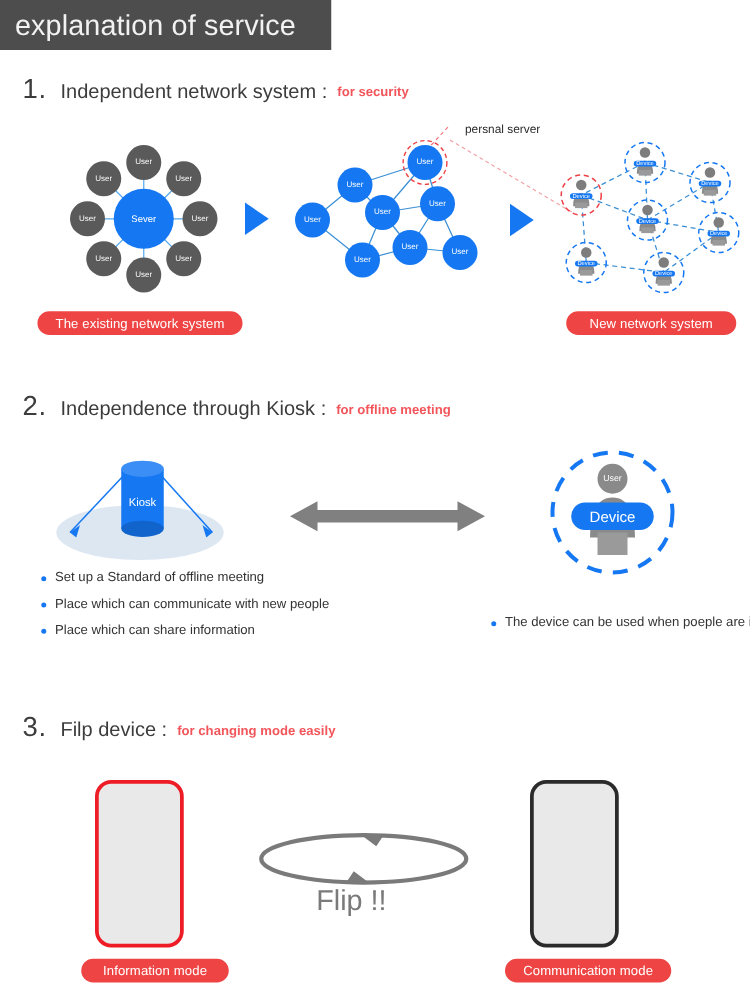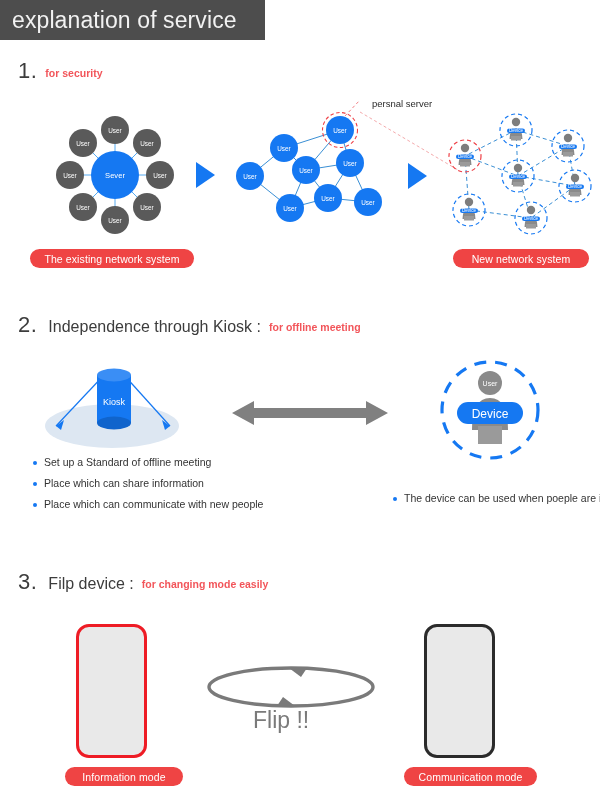--- a/index.html
+++ b/index.html
@@ -197,20 +197,21 @@
 <body>
 
 <div id="page">
 
   <div class="header-banner">
     <span class="header-title">explanation of service</span>
   </div>
 
   <div class="section-heading" style="left:18px; top:58px;">
     <span class="sec-num">1.</span>
+    <span class="sec-title">Independent network system :</span>
     <span class="sec-note">for security</span>
   </div>
 
   <div class="diagram" style="left:40px; top:108px;">
     <svg width="150" height="135" viewBox="0 0 150 135">
 
       <g stroke="#56aaf0" stroke-width="1" fill="none">
         <line x1="75" y1="67" x2="75" y2="22"></line>
         <line x1="75" y1="67" x2="107" y2="35"></line>
         <line x1="75" y1="67" x2="120" y2="67"></line>
@@ -410,25 +411,25 @@
     </svg>
   </div>
 
   <div class="bullets" style="left:33px; top:456px;">
     <div class="bullet-row">
       <span class="bullet-dot"></span>
       <span class="bullet-text">Set up a Standard of offline meeting</span>
     </div>
     <div class="bullet-row">
       <span class="bullet-dot"></span>
-      <span class="bullet-text">Place which can share information</span>
+      <span class="bullet-text">Place which can communicate with new people</span>
     </div>
     <div class="bullet-row">
       <span class="bullet-dot"></span>
-      <span class="bullet-text">Place which can communicate with new people</span>
+      <span class="bullet-text">Place which can share information</span>
     </div>
   </div>
 
   <div class="double-arrow" style="left:232px; top:398px;">
     <svg width="156" height="30" viewBox="0 0 156 30">
       <polygon points="0,15 22,3 22,10 134,10 134,3 156,15 134,27 134,20 22,20 22,27" fill="#808080"></polygon>
     </svg>
   </div>
 
   <div class="diagram" style="left:430px; top:358px;">

